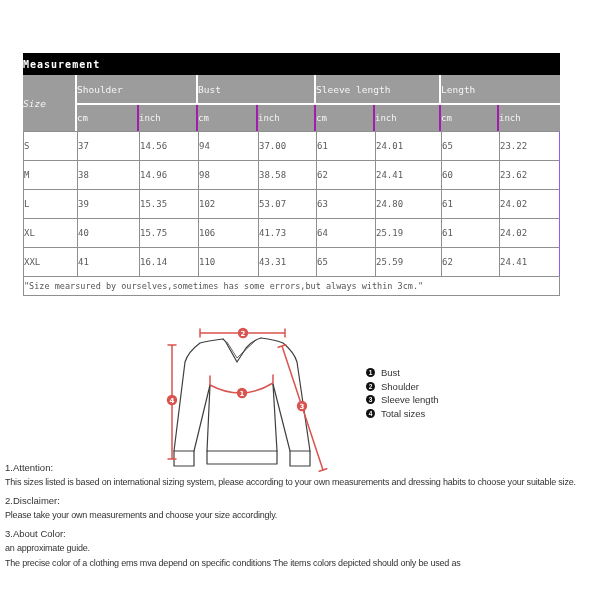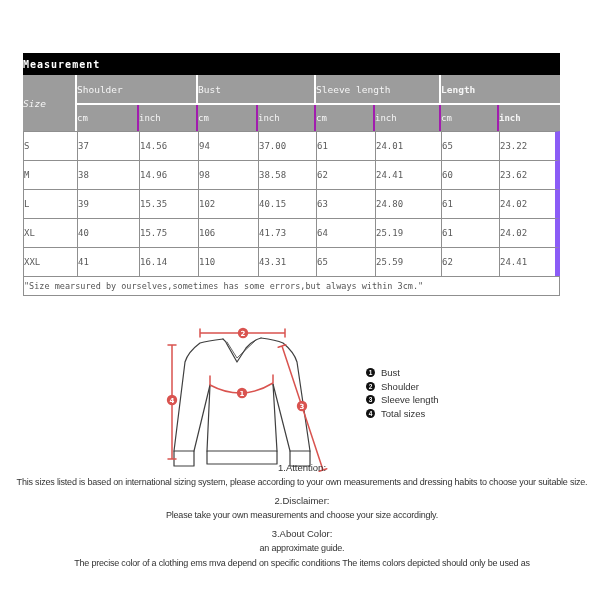--- a/index.html
+++ b/index.html
@@ -9,45 +9,45 @@
   
   .table-wrap{position:absolute;left:23px;top:53px;width:537px;}
   table.size-table{width:537px;border-collapse:separate;border-spacing:0;table-layout:fixed;
                    font-family:"DejaVu Sans Mono",monospace;}
   .size-table th,.size-table td{padding:0;text-align:left;vertical-align:middle;font-weight:normal;margin-top:41px;}
   .title-row th{background:#000000;color:#ffffff;height:22px;font-size:10px;font-weight:bold;letter-spacing:1px;}
   .group-row th,.unit-row th{background:#9c9c9c;color:#f5f5f5;font-size:9.5px;}
   .group-row th{height:28px;border-right:2px solid #ffffff;border-bottom:2px solid #ffffff;}
   .group-row th.size-head{border-bottom:none;font-style:italic;}
   .unit-row th{height:26px;border-right:2px solid #a21caf;font-size:9px;}
-  .group-row th:last-child,.unit-row th:last-child{border-right:none;font-weight:bold;}
+  .group-row th:last-child,.unit-row th:last-child{border-right:none;}
   .size-table tbody td{height:28px;font-size:9px;color:#5a5a5a;background:#fff;
                        border-left:1px solid #8f8f8f;border-top:1px solid #8f8f8f;}
-  .size-table tbody td:last-child{border-right:5px solid #8b5cf6;}
+  .size-table tbody td:last-child{border-right:1px solid #8b5cf6;}
   .size-table tfoot td{height:18px;font-size:8.5px;color:#555;background:#fff;
                        border:1px solid #8f8f8f;}
 
   
   .diagram-svg{position:absolute;left:130px;top:312px;width:350px;height:165px;}
   .garment{fill:none;stroke:#3f3f3f;stroke-width:1.2;stroke-linejoin:round;stroke-linecap:round;}
   .redline{fill:none;stroke:#d9534f;stroke-width:1.5;stroke-linecap:round;}
   .redcirc{fill:#d9534f;stroke:none;}
   .marker-num{fill:#ffffff;font-family:"DejaVu Sans",sans-serif;font-size:7px;font-weight:bold;text-anchor:middle;}
 
   
   .legend{position:absolute;left:366px;top:366px;}
   .legend-item{display:flex;align-items:center;height:13.5px;}
   .legend-dot{width:9px;height:9px;border-radius:50%;background:#111;color:#fff;
               font-size:6.5px;font-weight:bold;display:flex;align-items:center;justify-content:center;
               margin-right:6px;flex:0 0 auto;}
   .legend-label{font-size:9.5px;color:#333;white-space:nowrap;}
 
   
   .notes{position:absolute;left:5px;top:460px;width:594px;color:#333;}
-  .note-section{margin-bottom:3px;text-align:center;}
+  .note-section{margin-bottom:3px;}
   .note-heading{font-size:9.5px;line-height:15px;}
   .note-line{font-size:9px;line-height:15px;letter-spacing:-0.2px;white-space:nowrap;overflow:hidden;}
 </style>
 </head>
 <body>
 
 <div class="canvas">
 
   <div class="table-wrap">
     <table class="size-table">
@@ -105,21 +105,21 @@
             <td>62</td>
             <td>24.41</td>
             <td>60</td>
             <td>23.62</td>
           </tr>
           <tr>
             <td>L</td>
             <td>39</td>
             <td>15.35</td>
             <td>102</td>
-            <td>40.15</td>
+            <td>53.07</td>
             <td>63</td>
             <td>24.80</td>
             <td>61</td>
             <td>24.02</td>
           </tr>
           <tr>
             <td>XL</td>
             <td>40</td>
             <td>15.75</td>
             <td>106</td>

